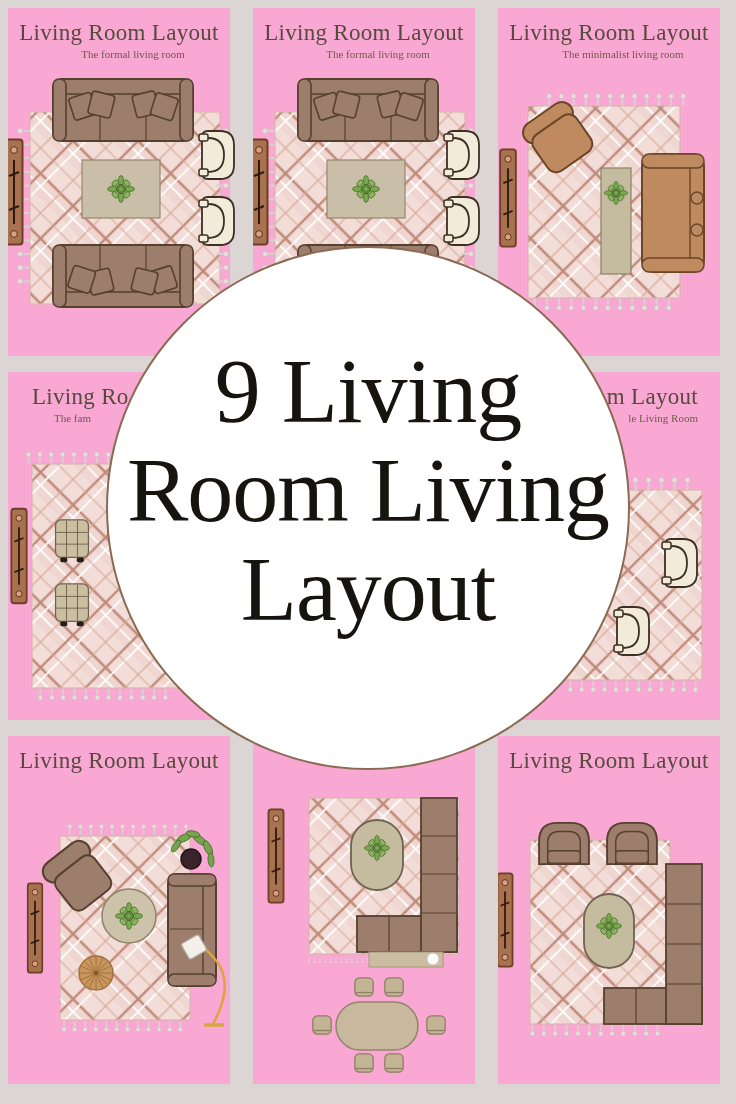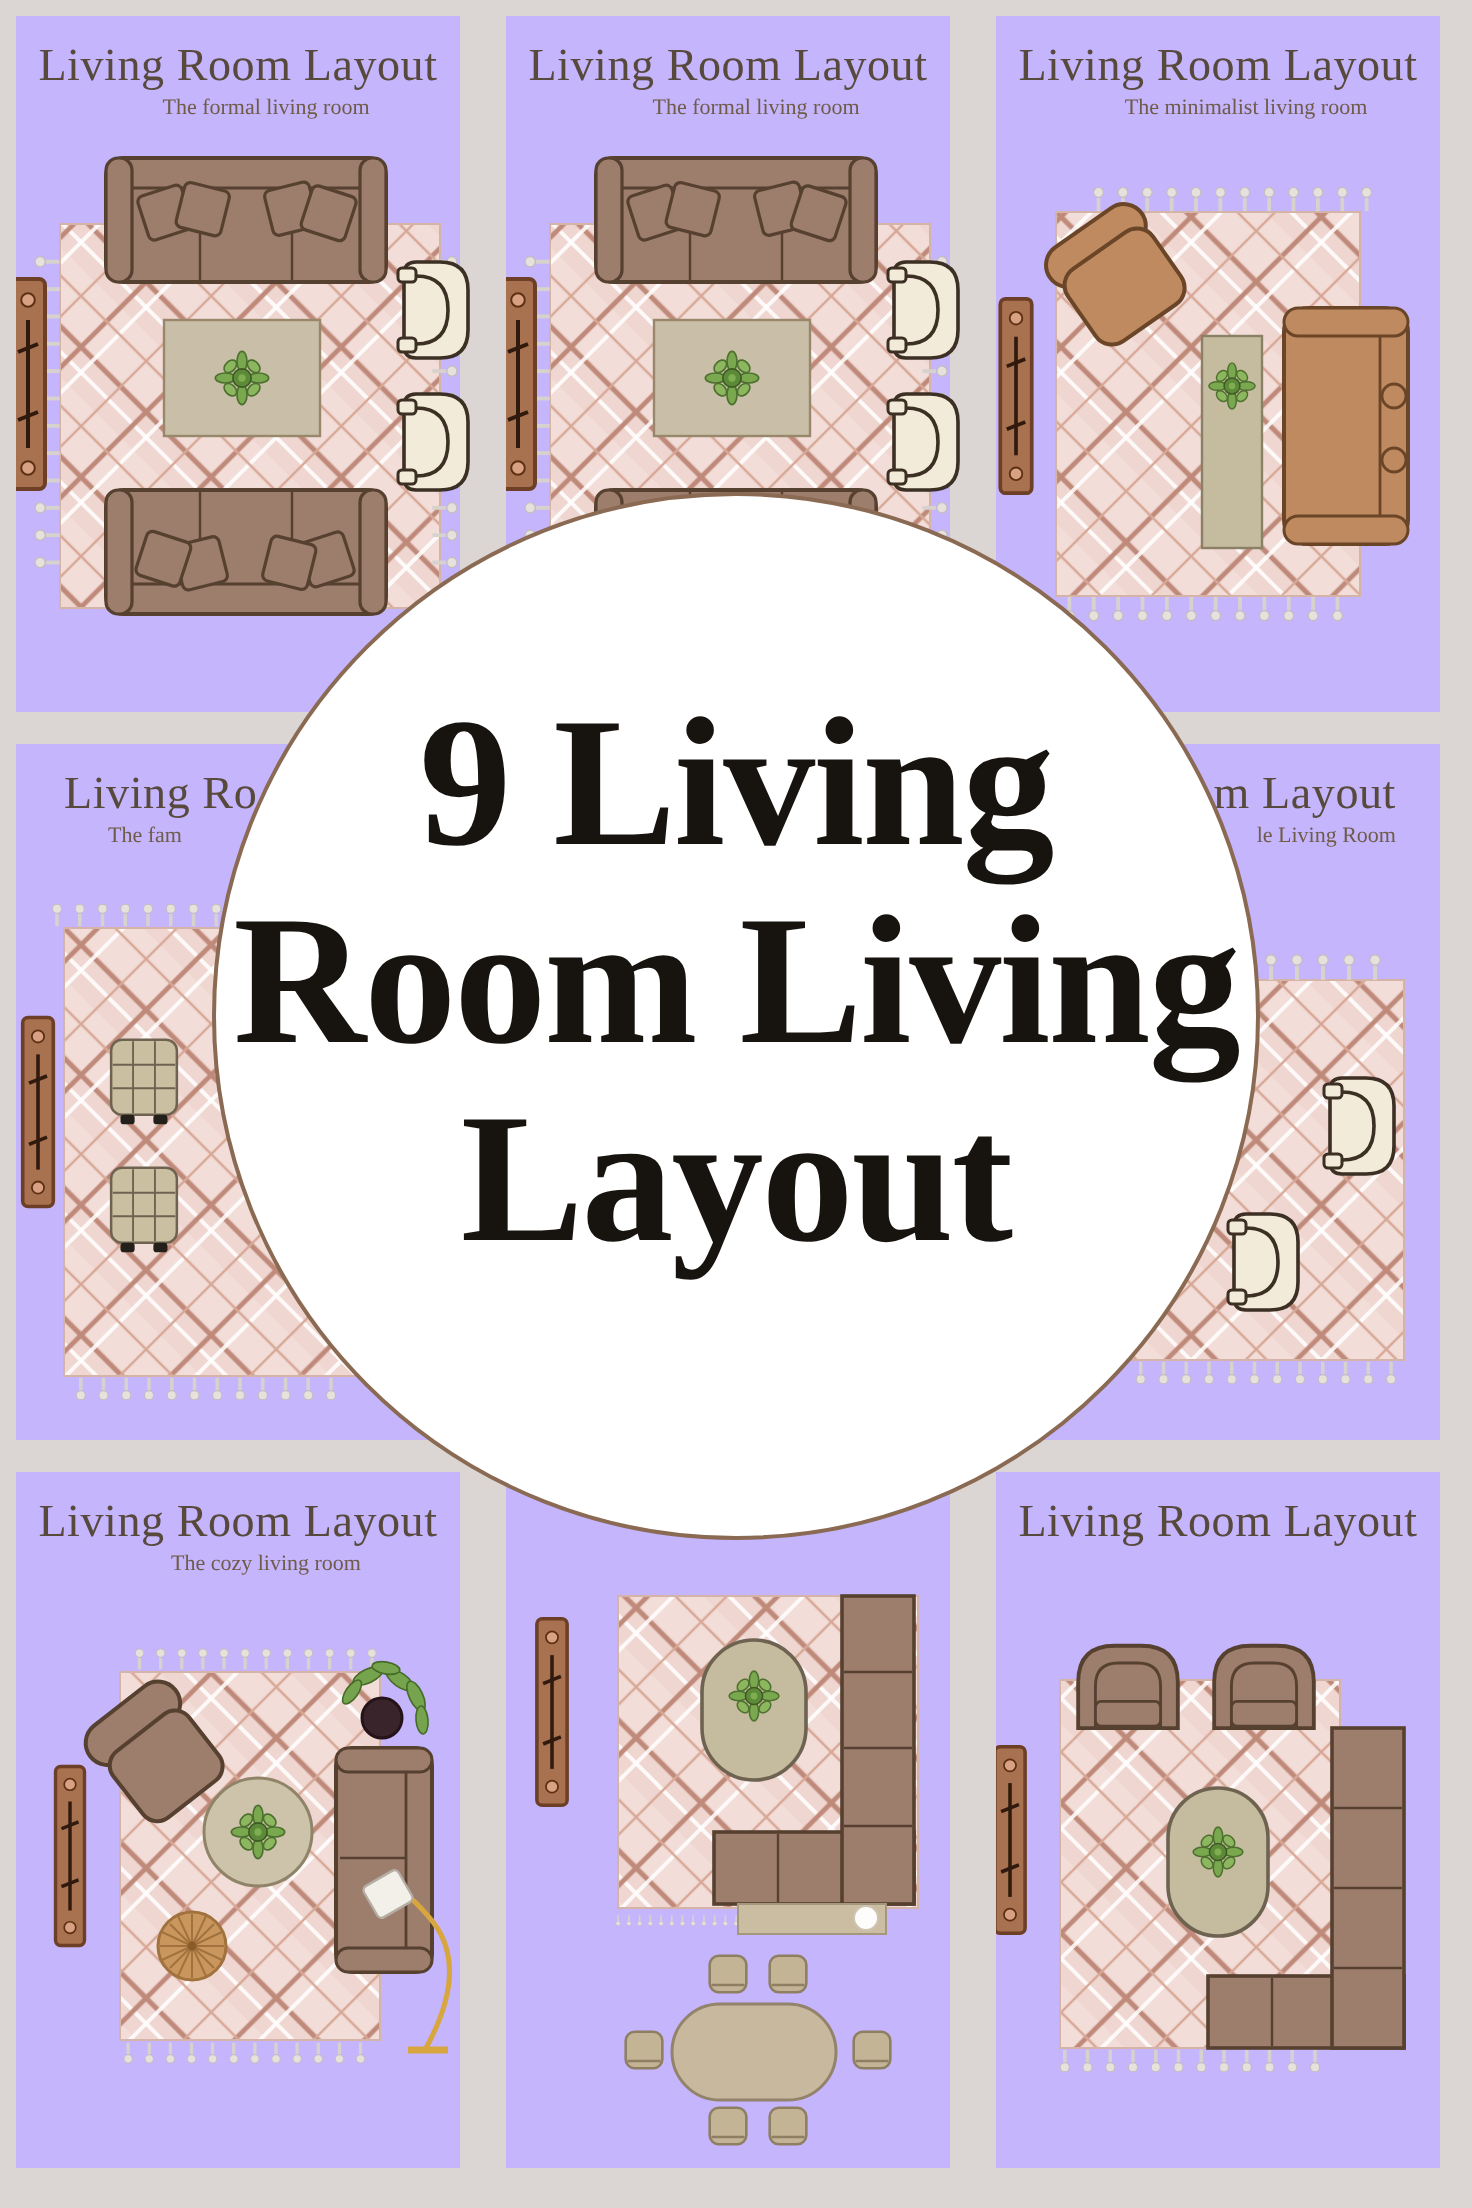--- a/index.html
+++ b/index.html
@@ -1,36 +1,36 @@
 <!DOCTYPE html>
 <html><head>
 <meta charset="utf-8">
 <style>
   html,body{margin:0;padding:0;}
   body{width:736px;height:1104px;font-family:"Liberation Serif",serif;}
   .canvas{position:relative;width:736px;height:1104px;background:#dbd6d3;overflow:hidden;}
-  .panel{position:absolute;width:222px;height:348px;background:#c4b5fd;}
+  .panel{position:absolute;width:222px;height:348px;background:#f9a8d4;}
   .p1{left:8px;top:8px;}   .p2{left:253px;top:8px;}   .p3{left:498px;top:8px;}
   .p4{left:8px;top:372px;} .p5{left:253px;top:372px;} .p6{left:498px;top:372px;}
   .p7{left:8px;top:736px;} .p8{left:253px;top:736px;} .p9{left:498px;top:736px;}
   .room{position:absolute;left:0;top:0;width:230px;height:348px;display:block;}
   .panel-head{position:absolute;left:0;right:0;top:12px;text-align:center;z-index:2;}
   .panel-title{font-size:23px;color:#57493c;letter-spacing:.3px;line-height:1.1;}
   .panel-subtitle{font-size:11px;color:#6f5b48;margin-top:3px;}
   .shift-r .panel-subtitle{transform:translateX(14px);}
   .head-left{text-align:left;padding-left:24px;}
   .head-left .panel-subtitle{padding-left:22px;}
   .head-right{text-align:right;padding-right:22px;}
   .overlay-circle{
     position:absolute;left:106px;top:246px;width:524px;height:524px;
     background:#ffffff;border:2px solid #8a6a52;border-radius:50%;
     display:flex;flex-direction:column;align-items:center;justify-content:center;
     text-align:center;z-index:5;box-sizing:border-box;
   }
-  .overlay-text{transform:translateY(-18px);font-weight:bold;}
+  .overlay-text{transform:translateY(-18px);}
   .overlay-line{font-size:92px;line-height:99px;color:#17130f;letter-spacing:-1px;white-space:nowrap;}
   .defs{position:absolute;width:0;height:0;}
 </style>
 </head>
 <body>
 
 <svg class="defs" aria-hidden="true">
   <defs>
     <pattern id="plaid" width="46" height="46" patternUnits="userSpaceOnUse" patternTransform="rotate(45)">
       <rect width="46" height="46" fill="#f2ddd8"></rect>
@@ -288,21 +288,20 @@
         </g>
       <use href="#tassel-row" x="68" y="308" width="140" height="14"></use>
       <use href="#chair-cream" x="158" y="164" width="44" height="54"></use>
       <use href="#chair-cream" x="110" y="232" width="44" height="54"></use>
     </svg>
   </section>
 
   <section class="panel p7">
     <div class="panel-head shift-r">
       <div class="panel-title">Living Room Layout</div>
-      <div class="panel-subtitle">The cozy living room</div>
     </div>
     <svg class="room" viewBox="0 0 230 348">
       <rect x="52" y="100" width="130" height="184" fill="url(#plaid)" stroke="#d4b3a9"></rect>
       <g transform="rotate(180 114.5 93)">
           <use href="#tassel-row" x="47" y="86" width="130" height="14"></use>
         </g>
       <use href="#tassel-row" x="52" y="284" width="130" height="14"></use>
       <use href="#console" x="18" y="146" width="18" height="92"></use>
       <g transform="translate(72,143) rotate(-38)">
         <rect x="-27" y="-33" width="54" height="22" rx="11" fill="#9d7d6c" stroke="#56402f" stroke-width="2"></rect>

